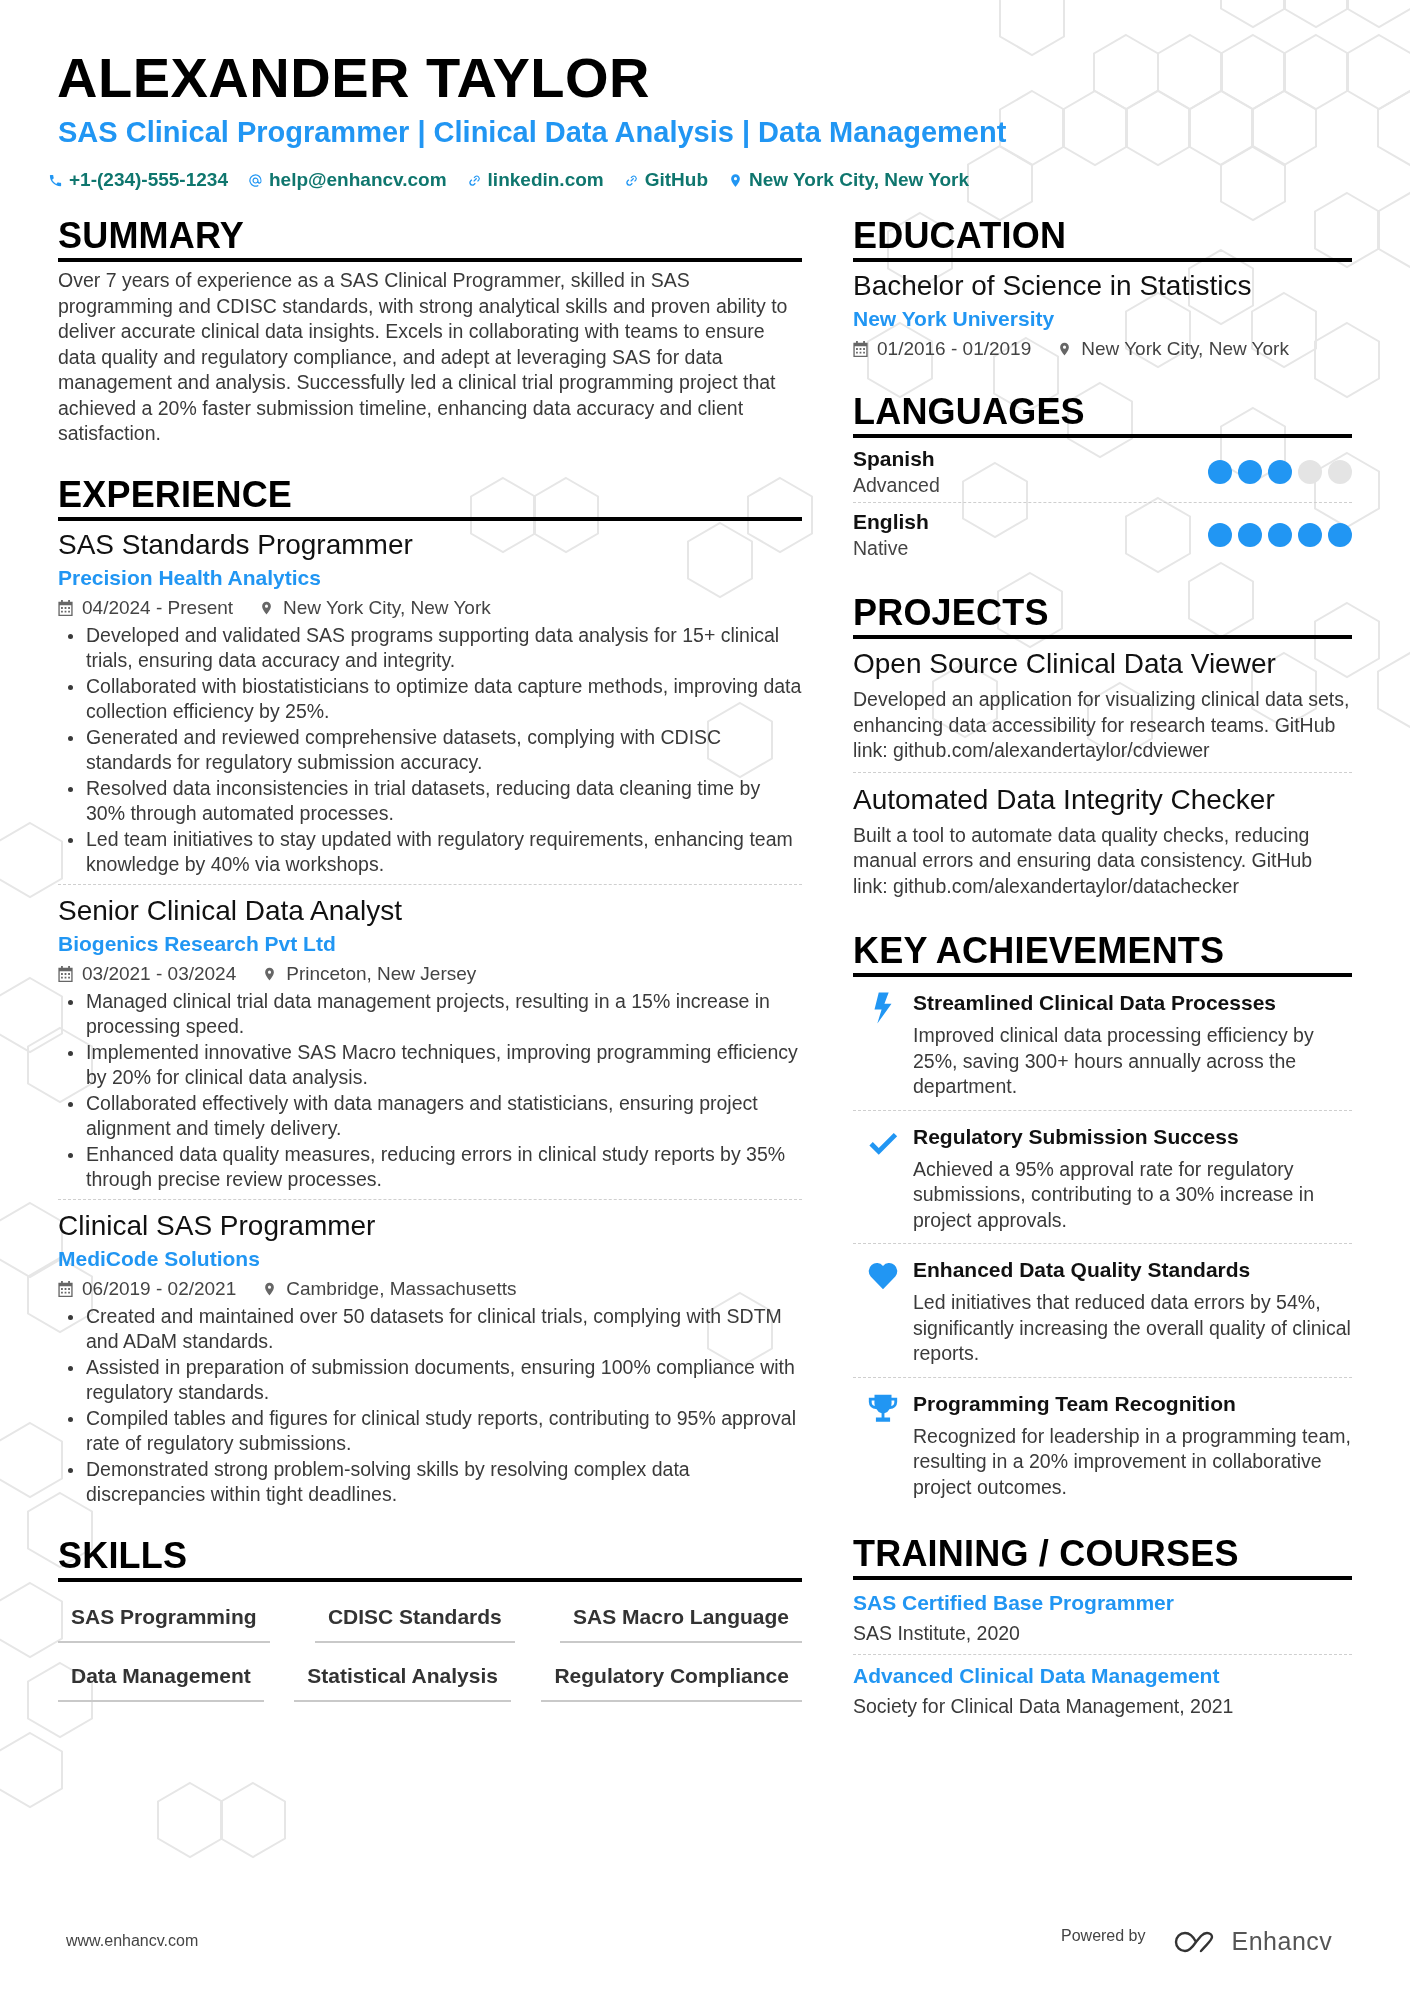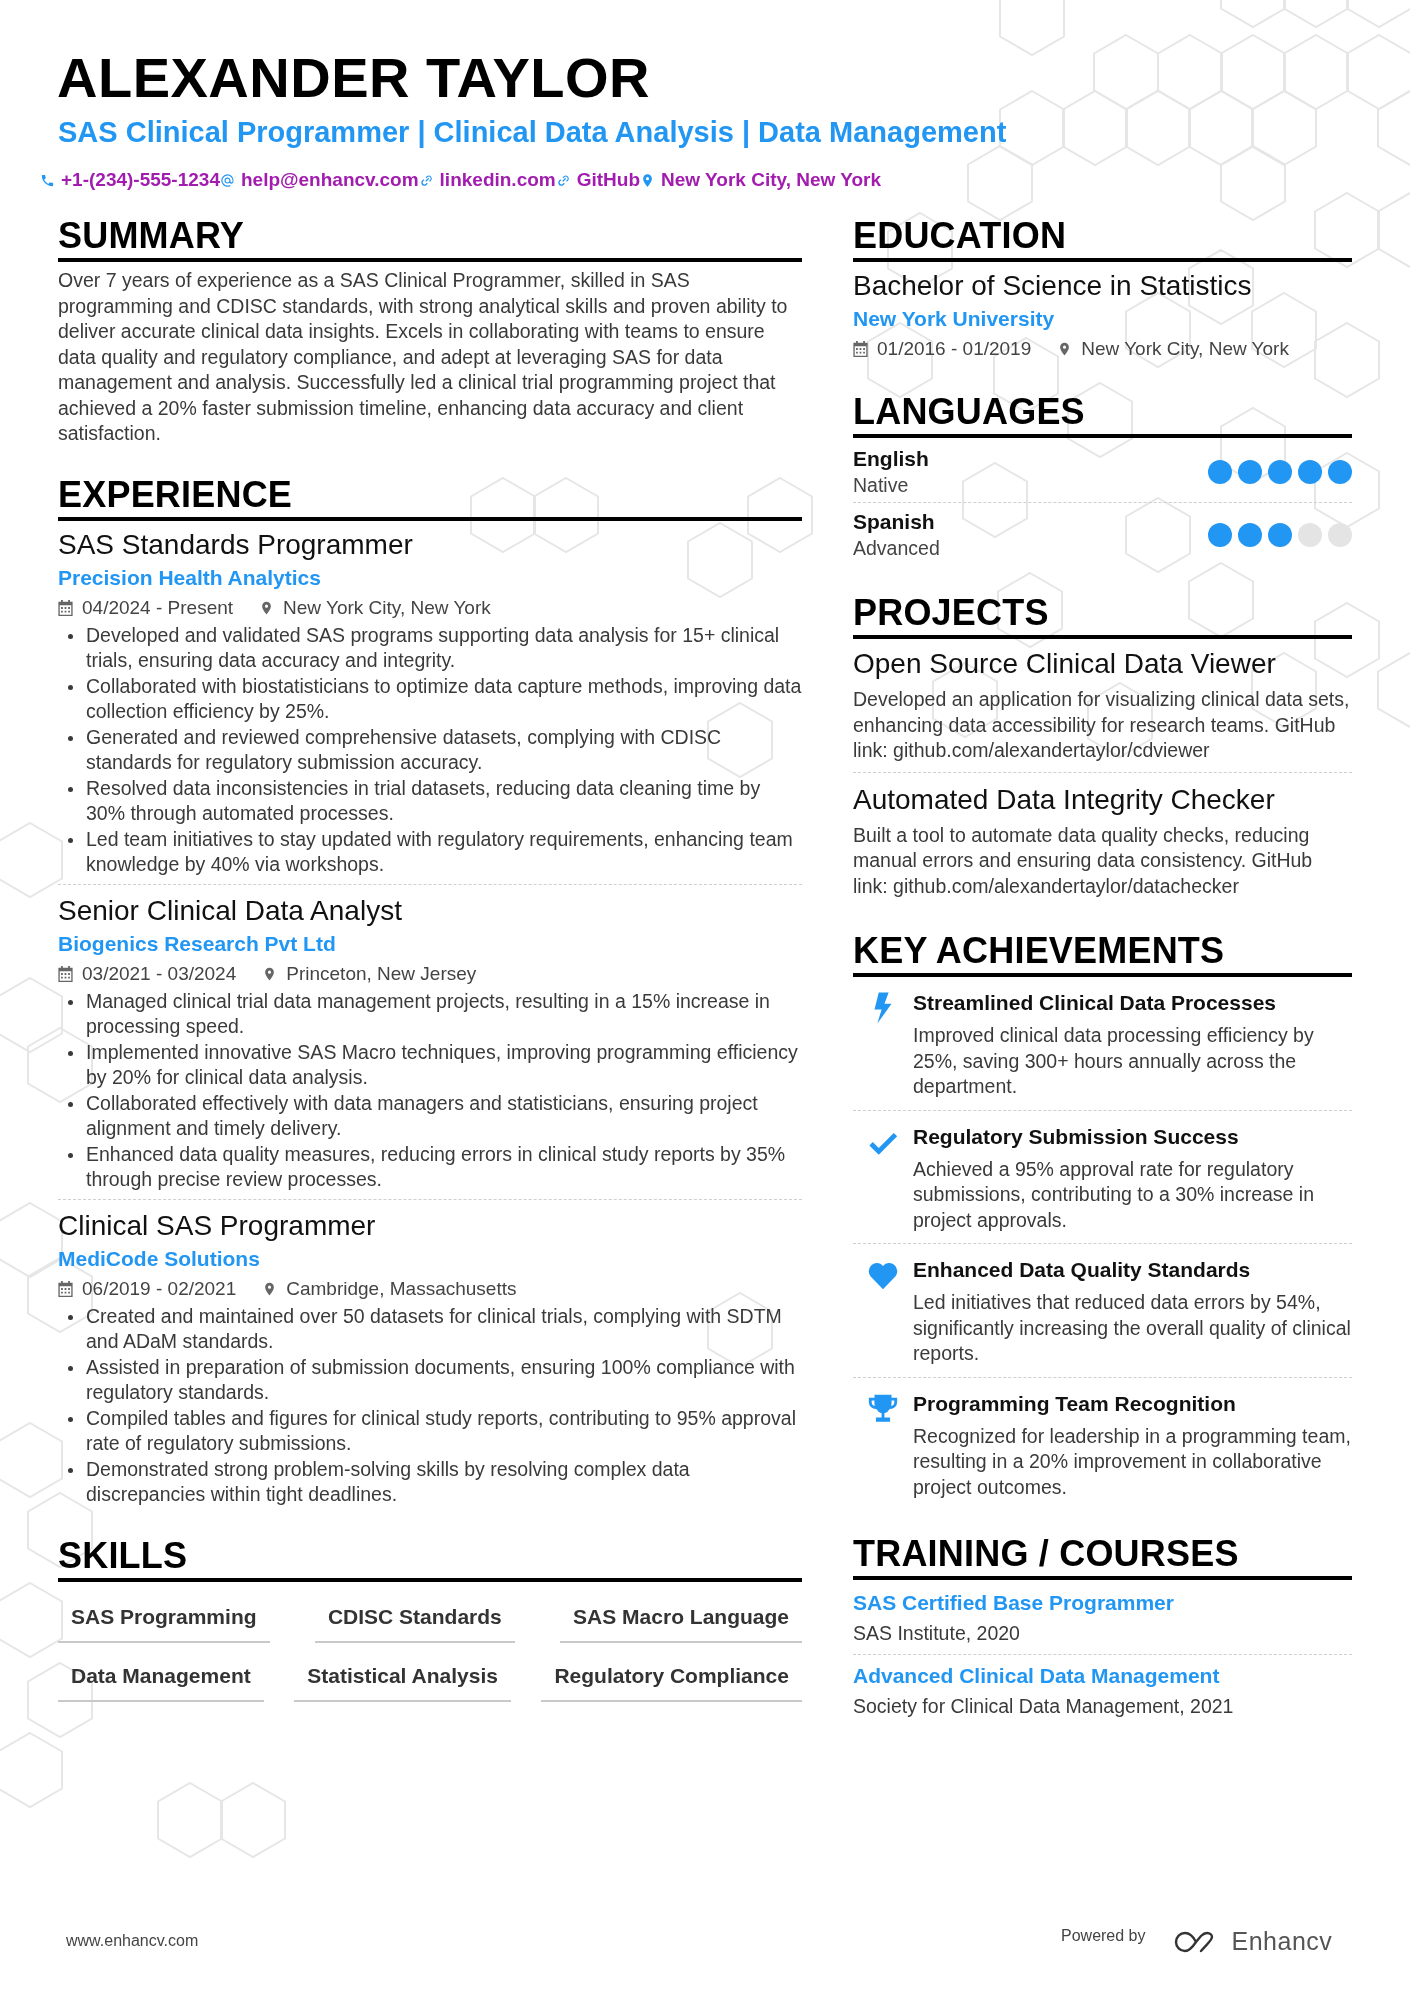--- a/index.html
+++ b/index.html
@@ -3,21 +3,21 @@
 <meta charset="utf-8">
 <style>
   * { box-sizing: border-box; margin: 0; padding: 0; }
   html, body { width: 1410px; height: 1995px; background: #ffffff; }
   body { position: relative; overflow: hidden; font-family: "Liberation Sans", "DejaVu Sans", sans-serif; color: #222; }
   .bg-hex { position: absolute; left: 0; top: 0; width: 1410px; height: 1995px; z-index: 0; pointer-events: none; }
   .page { position: absolute; left: 0; top: 0; width: 1410px; height: 1995px; z-index: 1; }
 
   .name { position: absolute; left: 57px; top: 48px; font-size: 56px; font-weight: 700; letter-spacing: 0.5px; color: #000; line-height: 60px; }
   .headline { position: absolute; left: 58px; top: 115px; font-size: 29px; font-weight: 700; color: #2196f3; line-height: 34px; white-space: nowrap; }
-  .contacts { position: absolute; left: 40px; top: 168px; display: flex; font-size: 19px; font-weight: 700; color: #a21caf; line-height: 24px; white-space: nowrap; }
+  .contacts { position: absolute; left: 48px; top: 168px; display: flex; gap: 20px; font-size: 19px; font-weight: 700; color: #0f766e; line-height: 24px; white-space: nowrap; }
   .contact-item { display: flex; align-items: center; gap: 6px; }
   .contact-item svg { width: 15px; height: 15px; fill: #2196f3; }
 
   .col-left { position: absolute; left: 58px; top: 214px; width: 744px; }
   .col-right { position: absolute; left: 853px; top: 214px; width: 499px; }
 
   .section-title { font-size: 36px; font-weight: 700; color: #000; line-height: 44px; letter-spacing: 0.2px; border-bottom: 4px solid #000; padding-bottom: 0; margin-bottom: 6px; }
   .section { margin-bottom: 26px; }
 
   .body-text { font-size: 19.5px; line-height: 25.5px; color: #3a3a3a; }
@@ -292,42 +292,42 @@
             </svg>
             <span>New York City, New York</span>
           </span>
       </div>
     </section>
 
     <section class="section">
       <h2 class="section-title">LANGUAGES</h2>
       <div class="lang">
         <div>
+          <div class="lang-name">Spanish</div>
+          <div class="lang-level">Advanced</div>
+        </div>
+        <div class="dots">
+          <span class="dot"></span>
+          <span class="dot"></span>
+          <span class="dot"></span>
+          <span class="dot off"></span>
+          <span class="dot off"></span>
+        </div>
+      </div>
+      <div class="lang">
+        <div>
           <div class="lang-name">English</div>
           <div class="lang-level">Native</div>
         </div>
         <div class="dots">
           <span class="dot"></span>
           <span class="dot"></span>
           <span class="dot"></span>
           <span class="dot"></span>
           <span class="dot"></span>
-        </div>
-      </div>
-      <div class="lang">
-        <div>
-          <div class="lang-name">Spanish</div>
-          <div class="lang-level">Advanced</div>
-        </div>
-        <div class="dots">
-          <span class="dot"></span>
-          <span class="dot"></span>
-          <span class="dot"></span>
-          <span class="dot off"></span>
-          <span class="dot off"></span>
         </div>
       </div>
     </section>
 
     <section class="section" style="margin-bottom:22px;">
       <h2 class="section-title">PROJECTS</h2>
       <div class="proj">
         <div class="proj-title">Open Source Clinical Data Viewer</div>
         <p class="body-text">Developed an application for visualizing clinical data sets, enhancing data accessibility for research teams. GitHub link: github.com/alexandertaylor/cdviewer</p>
       </div>

